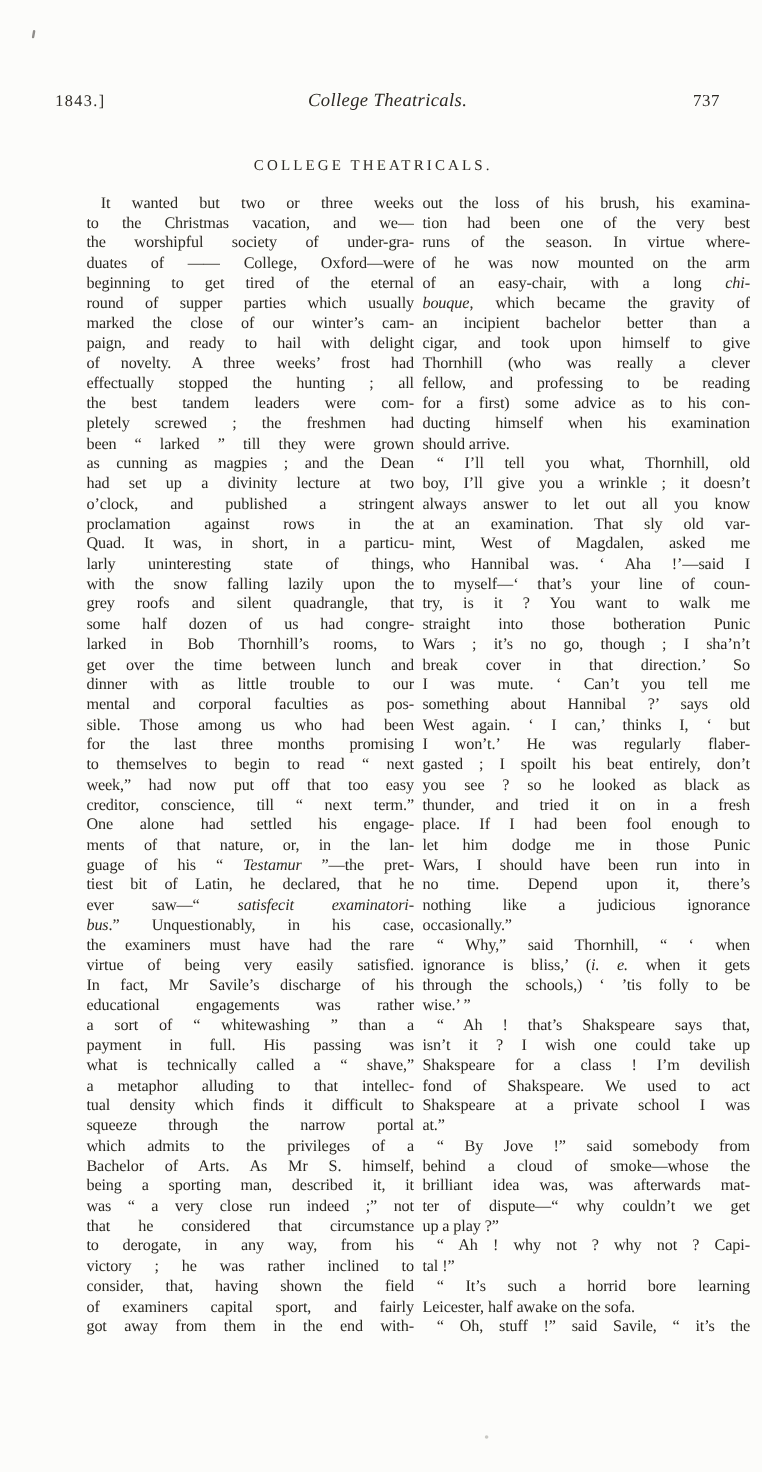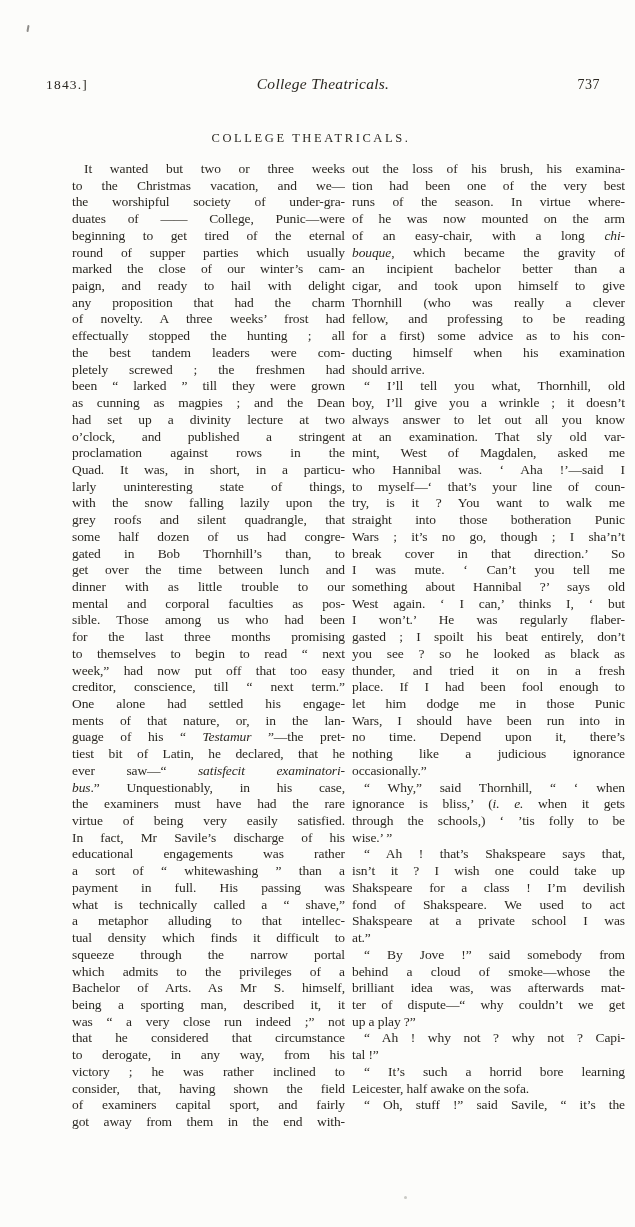--- a/index.html
+++ b/index.html
@@ -65,41 +65,40 @@
   </div>
 
   <div class="article-title">COLLEGE THEATRICALS.</div>
 
   <div class="columns">
     <div class="col">
         <div class="paragraph">
           <div class="line indent">It wanted but two or three weeks</div>
           <div class="line">to the Christmas vacation, and we—</div>
           <div class="line">the worshipful society of under-gra-</div>
-          <div class="line">duates of —— College, Punic—were</div>
+          <div class="line">duates of —— College, Oxford—were</div>
           <div class="line">beginning to get tired of the eternal</div>
           <div class="line">round of supper parties which usually</div>
           <div class="line">marked the close of our winter’s cam-</div>
           <div class="line">paign, and ready to hail with delight</div>
-          <div class="line">any proposition that had the charm</div>
           <div class="line">of novelty.  A three weeks’ frost had</div>
           <div class="line">effectually stopped the hunting ; all</div>
           <div class="line">the best tandem leaders were com-</div>
           <div class="line">pletely screwed ; the freshmen had</div>
           <div class="line">been “ larked ” till they were grown</div>
           <div class="line">as cunning as magpies ; and the Dean</div>
           <div class="line">had set up a divinity lecture at two</div>
           <div class="line">o’clock, and published a stringent</div>
           <div class="line">proclamation against rows in the</div>
           <div class="line">Quad.  It was, in short, in a particu-</div>
           <div class="line">larly uninteresting state of things,</div>
           <div class="line">with the snow falling lazily upon the</div>
           <div class="line">grey roofs and silent quadrangle, that</div>
           <div class="line">some half dozen of us had congre-</div>
-          <div class="line">gated in Bob Thornhill’s than, to</div>
+          <div class="line">larked in Bob Thornhill’s rooms, to</div>
           <div class="line">get over the time between lunch and</div>
           <div class="line">dinner with as little trouble to our</div>
           <div class="line">mental and corporal faculties as pos-</div>
           <div class="line">sible.  Those among us who had been</div>
           <div class="line">for the last three months promising</div>
           <div class="line">to themselves to begin to read “ next</div>
           <div class="line">week,” had now put off that too easy</div>
           <div class="line">creditor, conscience, till “ next term.”</div>
           <div class="line">One alone had settled his engage-</div>
           <div class="line">ments of that nature, or, in the lan-</div>

